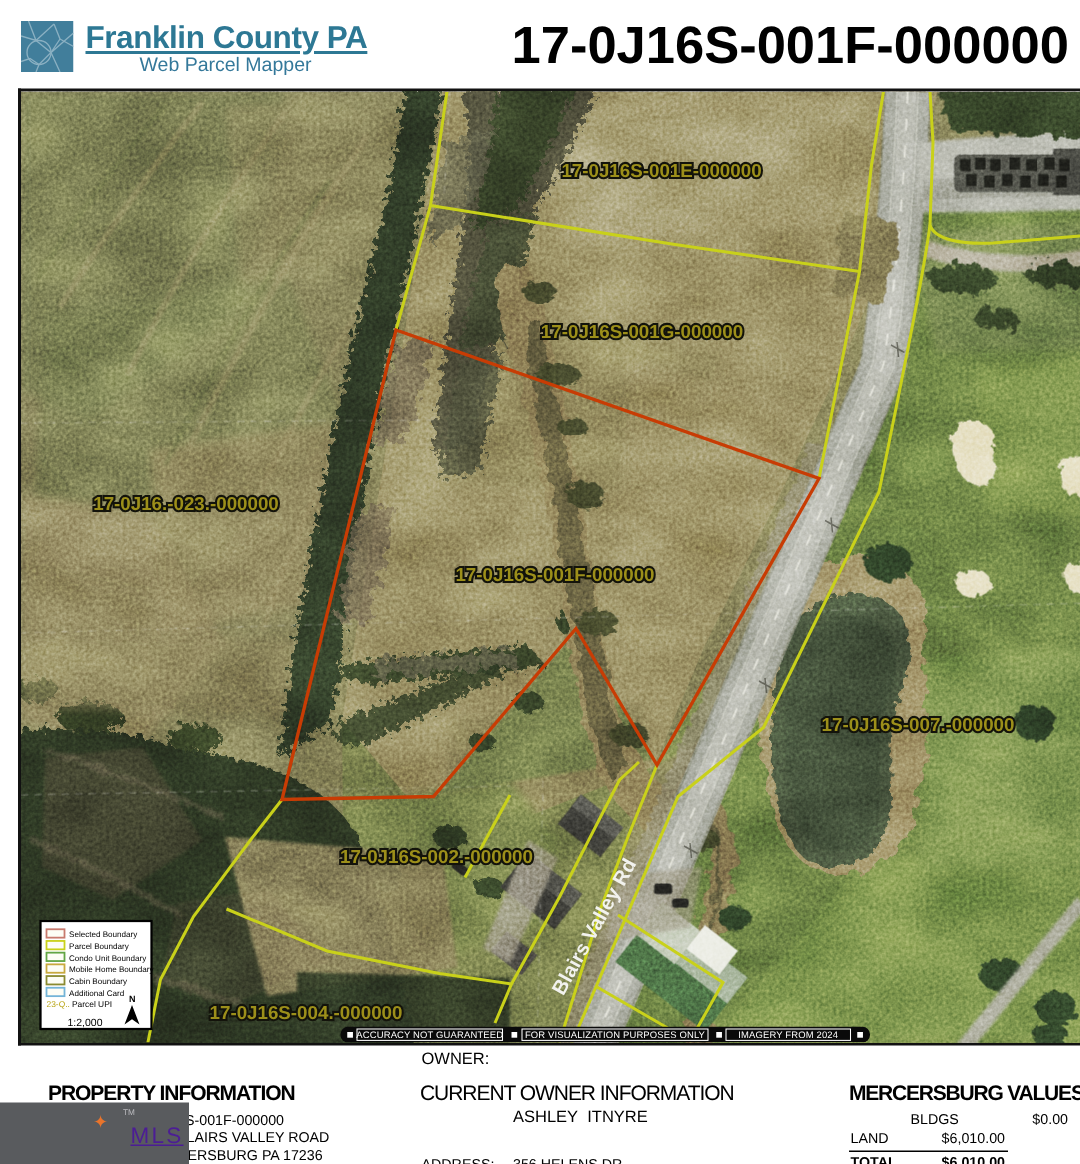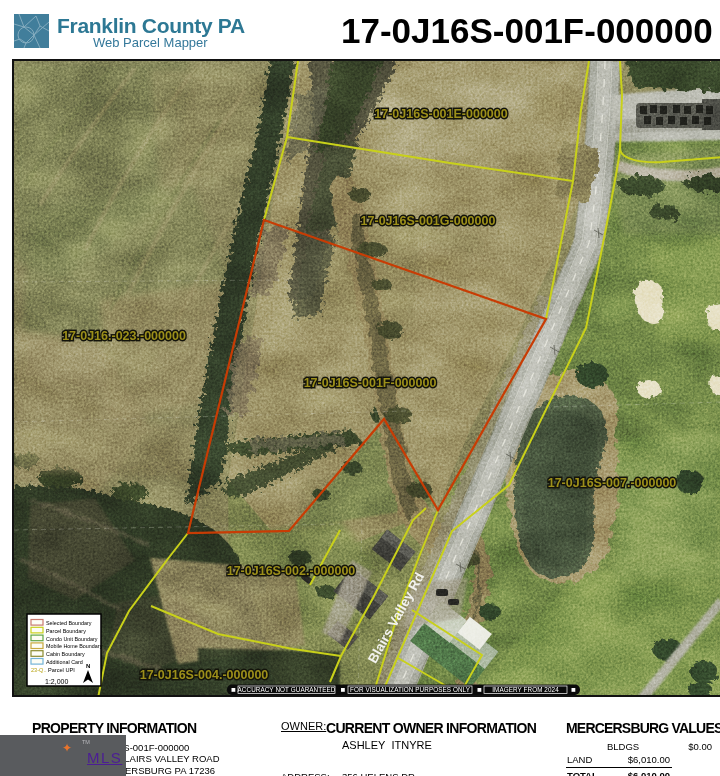--- a/index.html
+++ b/index.html
@@ -10,21 +10,21 @@
 <body>
 
 <svg class="abs" style="left:14px;top:14px;" width="35" height="34" viewBox="0 0 35 34">
   <rect width="35" height="34" fill="#417e9b"></rect>
   <g stroke="#8ab0c2" stroke-width="0.9" fill="none">
     <circle cx="12" cy="21" r="8" fill="#417e9b"></circle>
     <path d="M0 10 L10 13 L22 2 M10 13 L5 0 M10 13 L20 21 L35 8 M20 21 L26 34 M20 21 L12 29 M0 27 L6 25 L12 29 L10 34 M26 12 L35 17 M22 2 L26 12 L20 21"></path>
   </g>
 </svg>
 
-<div class="abs" style="left:57px;top:14px;font-size:21px;font-weight:bold;color:#2d7894;letter-spacing:-0.3px;">Franklin County PA</div>
+<div class="abs" style="left:57px;top:14px;font-size:21px;font-weight:bold;color:#2d7894;letter-spacing:-0.3px;text-decoration:underline;">Franklin County PA</div>
 
 <div class="abs" style="left:93px;top:35px;font-size:13px;color:#34789a;">Web Parcel Mapper</div>
 
 <div class="abs" style="left:341px;top:11px;font-size:35px;font-weight:bold;color:#000;letter-spacing:0px;">17-0J16S-001F-000000</div>
 
 <div class="abs" style="left:12px;top:59px;width:710px;height:634px;border:2px solid #111;border-right:none;overflow:hidden;">
 
 <svg width="710" height="634" viewBox="14 61 710 634">
 <defs>
 <filter color-interpolation-filters="sRGB" id="fine" x="-5%" y="-5%" width="110%" height="110%">
@@ -352,23 +352,23 @@
 </div>
 
 <div class="abs" style="left:32px;top:720px;font-size:14px;letter-spacing:-0.7px;font-weight:bold;color:#000;">PROPERTY INFORMATION</div>
 
 <div class="abs" style="left:89px;top:742px;font-size:9.5px;color:#000;">17-0J16S-001F-000000</div>
 
 <div class="abs" style="left:118px;top:753px;font-size:9.5px;color:#000;">BLAIRS VALLEY ROAD</div>
 
 <div class="abs" style="left:97px;top:765px;font-size:9.5px;color:#000;">MERCERSBURG PA 17236</div>
 
-<div class="abs" style="left:280px;top:720px;font-size:14px;letter-spacing:-0.7px;font-weight:bold;color:#000;margin-left:46px;">CURRENT OWNER INFORMATION</div>
-
-<div class="abs" style="left:281px;top:720px;font-size:11px;color:#000;text-decoration:underline;">OWNER:</div>
+<div class="abs" style="left:280px;top:720px;font-size:14px;letter-spacing:-0.7px;font-weight:normal;color:#000;">CURRENT OWNER INFORMATION</div>
+
+<div class="abs" style="left:281px;top:700px;font-size:11px;color:#000;">OWNER:</div>
 <div class="abs" style="left:342px;top:739px;font-size:11px;color:#000;">ASHLEY&nbsp;&nbsp;ITNYRE</div>
 
 <div class="abs" style="left:281px;top:771px;font-size:9.5px;color:#000;">ADDRESS:</div>
 <div class="abs" style="left:342px;top:771px;font-size:9.5px;color:#000;">356 HELENS DR</div>
 
 <div class="abs" style="left:566px;top:720px;font-size:14px;letter-spacing:-0.8px;font-weight:bold;color:#000;">MERCERSBURG VALUES</div>
 
 <div class="abs" style="left:567px;top:741px;font-size:9.5px;color:#000;margin-left:40px;">BLDGS</div>
 <div class="abs" style="left:567px;top:741px;width:101px;text-align:right;font-size:9.5px;color:#000;padding-left:44px;">$0.00</div>
 

